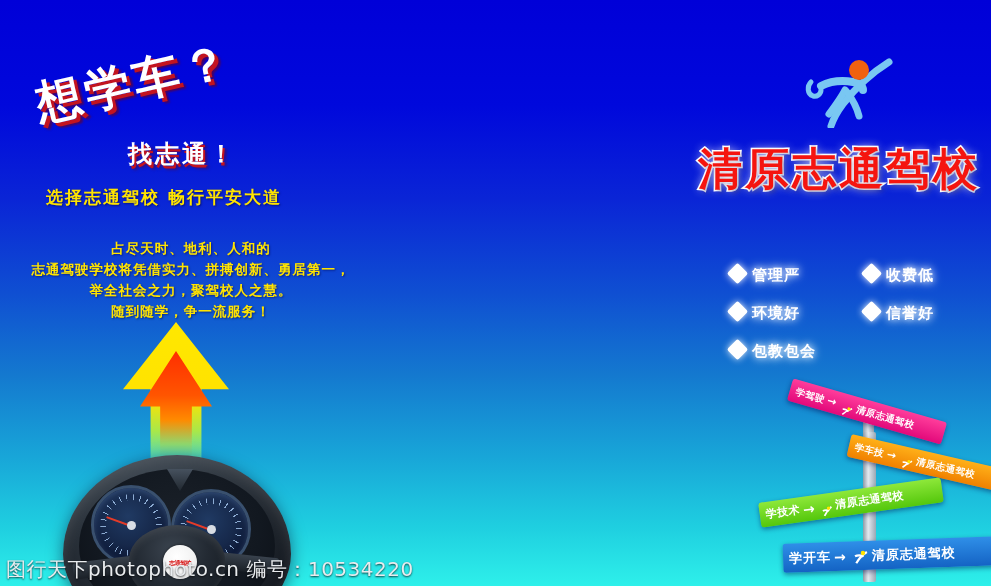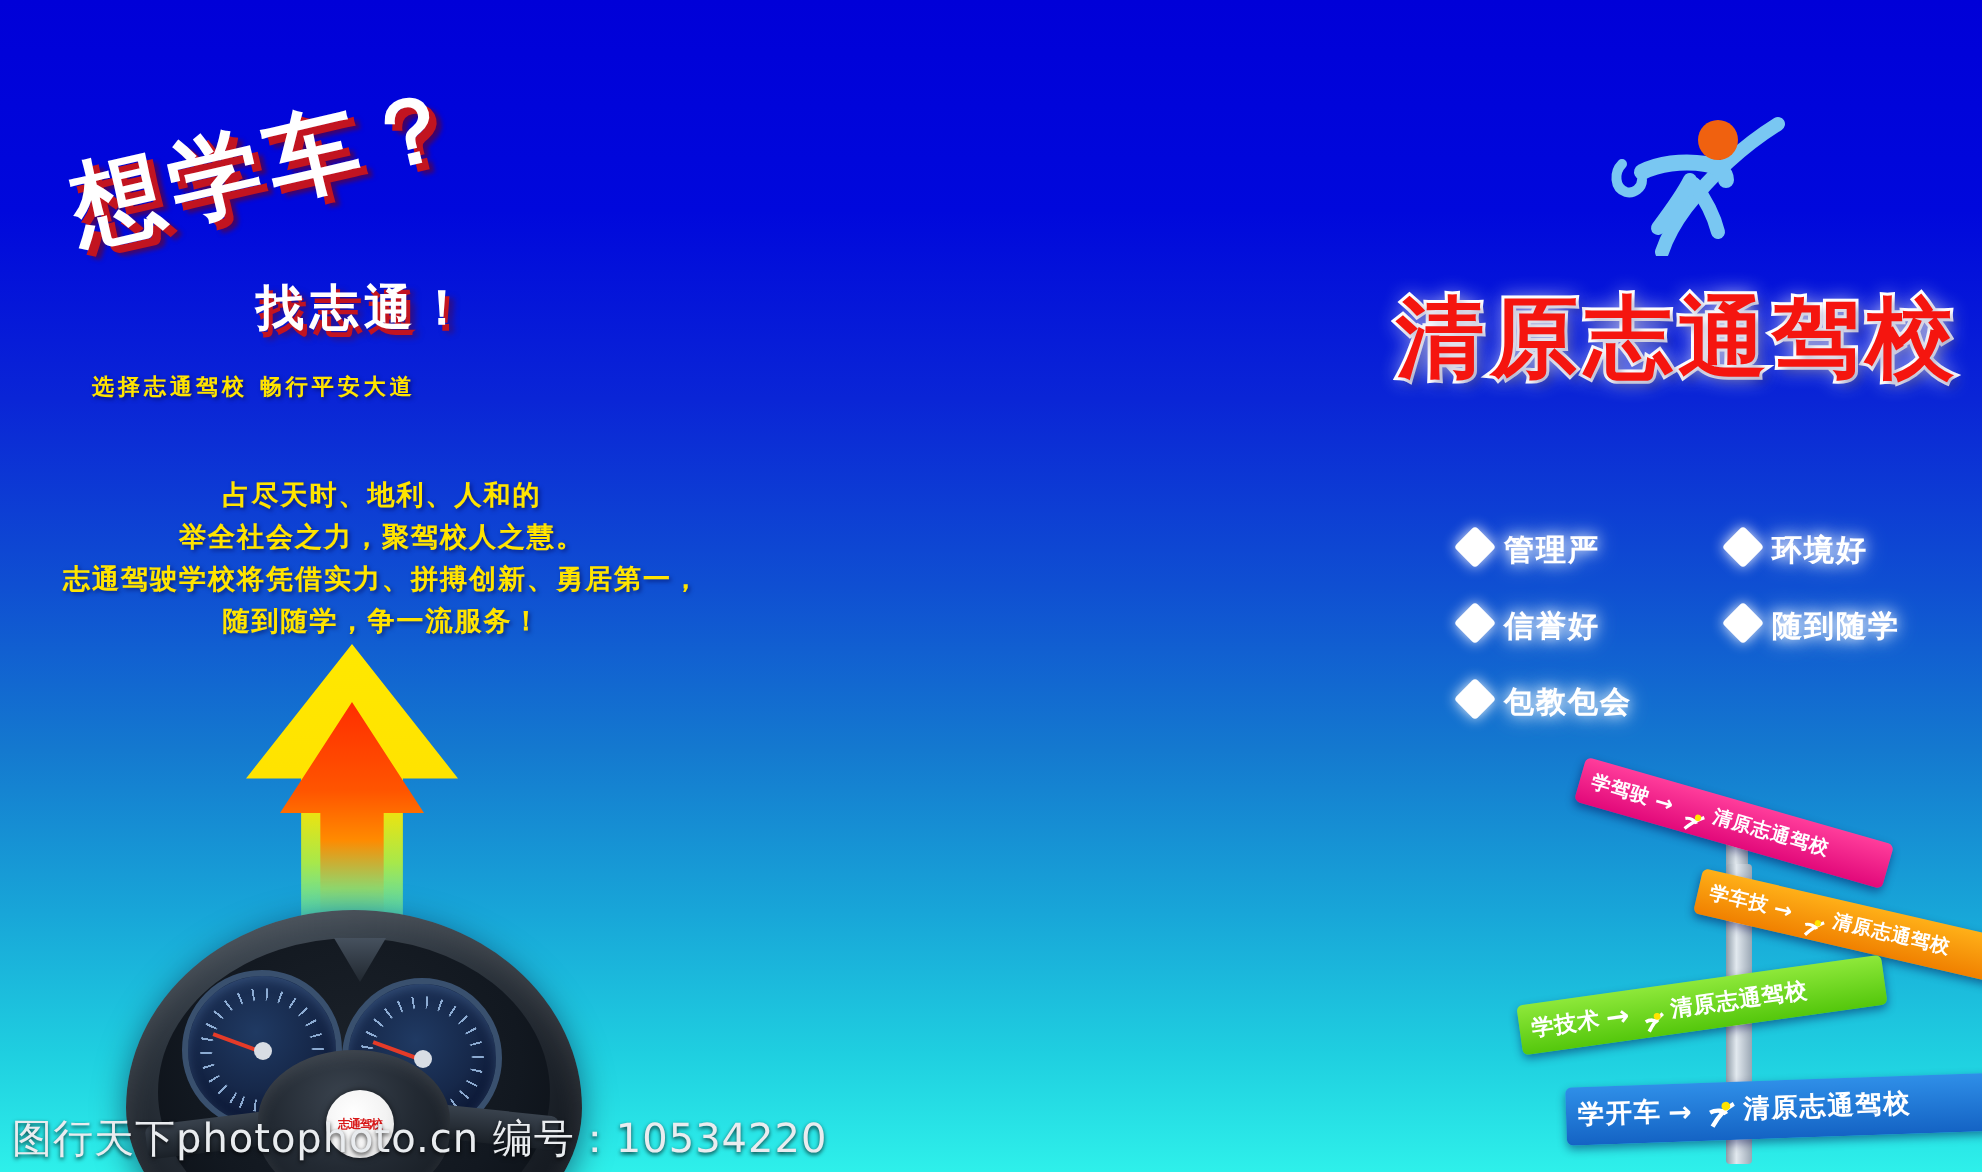--- a/index.html
+++ b/index.html
@@ -26,21 +26,21 @@
     white-space:nowrap;
   }
   .headline-sub{
     position:absolute;left:128px;top:138px;
     font-size:24px;font-weight:bold;color:#ffffff;
     letter-spacing:3px;white-space:nowrap;
     text-shadow:2px 3px 0 #c21420, 4px 4px 3px rgba(110,0,8,.5);
   }
   .headline-slogan{
     position:absolute;left:46px;top:186px;
-    font-size:11px;font-weight:bold;color:#ffe400;
+    font-size:17px;font-weight:bold;color:#ffe400;
     letter-spacing:2px;white-space:nowrap;
     text-shadow:1px 1px 2px rgba(0,0,60,.6);
   }
 
   
   .body-copy{
     position:absolute;left:16px;top:238px;width:350px;
     text-align:center;
     font-size:13.5px;font-weight:bold;color:#ffe400;
     line-height:21px;letter-spacing:1px;
@@ -221,22 +221,22 @@
 <body>
 
 <div id="poster">
 
   <div class="headline-main">想学车？</div>
   <div class="headline-sub">找志通！</div>
   <div class="headline-slogan">选择志通驾校  畅行平安大道</div>
 
   <div class="body-copy">
     <div>占尽天时、地利、人和的</div>
+    <div>志通驾驶学校将凭借实力、拼搏创新、勇居第一，</div>
     <div>举全社会之力，聚驾校人之慧。</div>
-    <div>志通驾驶学校将凭借实力、拼搏创新、勇居第一，</div>
     <div>随到随学，争一流服务！</div>
   </div>
 
   <div class="arrow-wrap">
     <div class="arrow-outer"></div>
     <div class="arrow-inner"></div>
   </div>
 
   <div class="wheel">
     <div class="wheel-rim"></div>
@@ -274,29 +274,29 @@
 
   <div class="brand-name">清原志通驾校</div>
 
   <div class="features">
     <div class="feature">
       <div class="diamond"></div>
       <div class="feature-label">管理严</div>
     </div>
     <div class="feature">
       <div class="diamond"></div>
+      <div class="feature-label">收费低</div>
+    </div>
+    <div class="feature">
+      <div class="diamond"></div>
       <div class="feature-label">环境好</div>
     </div>
     <div class="feature">
       <div class="diamond"></div>
       <div class="feature-label">信誉好</div>
-    </div>
-    <div class="feature">
-      <div class="diamond"></div>
-      <div class="feature-label">随到随学</div>
     </div>
     <div class="feature">
       <div class="diamond"></div>
       <div class="feature-label">包教包会</div>
     </div>
   </div>
 
   <div class="signpost">
     <div class="pole2"></div>
     <div class="pole"></div>

